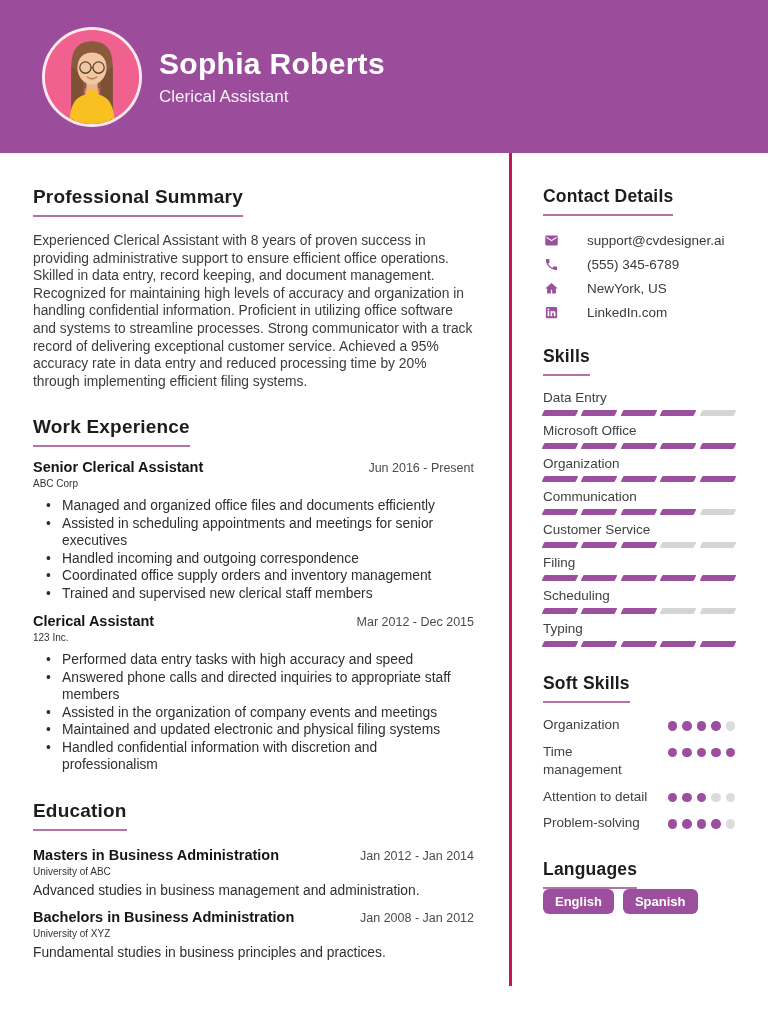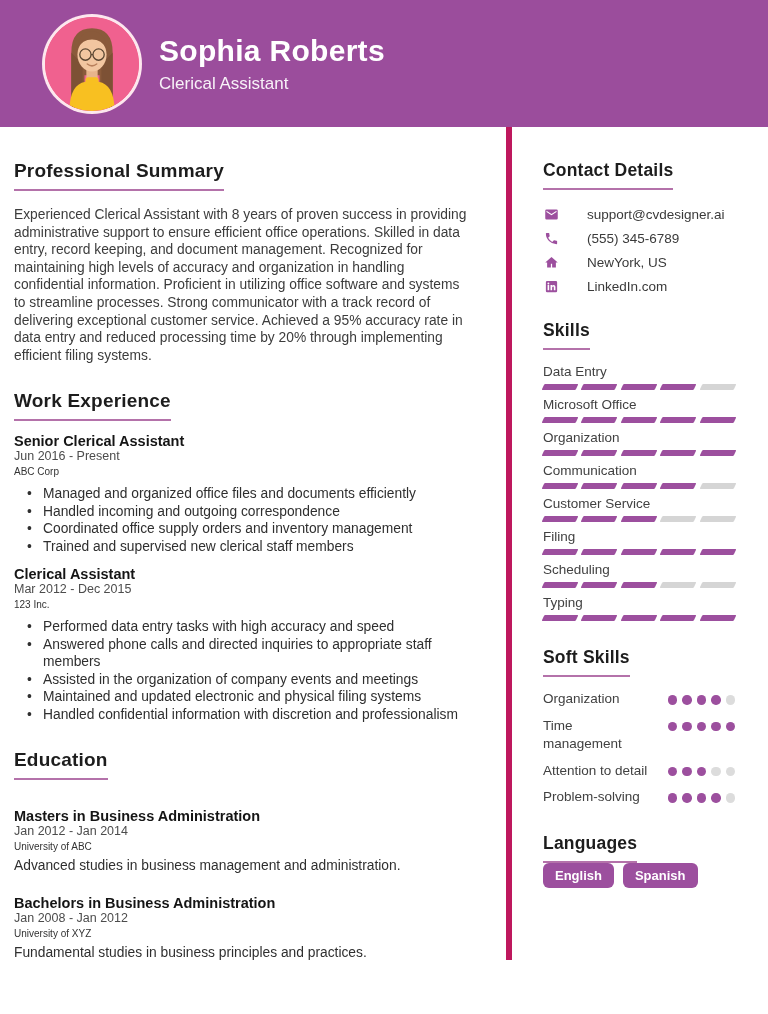--- a/index.html
+++ b/index.html
@@ -12,21 +12,21 @@
   body{
     width:768px;height:1014px;
     font-family:"Liberation Sans",sans-serif;
     color:#333;
     overflow:hidden;
   }
   .page{width:768px;height:1014px;background:#fff;}
 
   
   .header{
-    height:127px;
+    height:153px;
     background:var(--header-bg);
     display:flex;align-items:center;
     padding-left:42px;
   }
   .avatar{
     width:100px;height:100px;border-radius:50%;
     border:3px solid rgba(255,255,255,.85);
     overflow:hidden;flex:0 0 auto;
     background:var(--avatar-bg);
   }
@@ -40,22 +40,22 @@
     color:rgba(255,255,255,.93);font-size:17px;font-weight:400;margin-top:7px;
   }
 
   
   .content{
     display:flex;
     height:833px;
   }
   .col-left{
     width:512px;flex:0 0 512px;
-    padding:33px 35px 0 14px;
-    border-right:6px solid #be185d;
+    padding:33px 35px 0 33px;
+    border-right:3px solid #be185d;
   }
   .col-right{
     flex:1;
     padding:33px 33px 0 31px;
   }
 
   h2.sec{
     display:inline-block;
     font-size:19px;font-weight:700;color:#1d1d1d;
     letter-spacing:.2px;
@@ -65,37 +65,37 @@
   .col-right h2.sec{font-size:17.5px;}
 
   
   .summary-text{
     margin-top:15px;
     font-size:13.8px;line-height:17.6px;color:#3c3c3c;
   }
   .section{margin-top:26px;}
   .job{margin-top:11px;}
   .job:first-of-type{margin-top:12px;}
-  .job-head{display:flex;justify-content:space-between;align-items:baseline;flex-direction:column;}
+  .job-head{display:flex;justify-content:space-between;align-items:baseline;}
   .job-name{font-size:14.5px;font-weight:700;color:#151515;}
   .job-dates{font-size:12.5px;color:#4c4c4c;}
   .job-company{font-size:10px;color:#333;margin-top:3px;}
   ul.bullets{margin-top:8px;list-style:none;}
   ul.bullets li{
     position:relative;
     padding-left:29px;
     font-size:13.8px;line-height:17.5px;color:#2f2f2f;
   }
   ul.bullets li::before{
     content:"•";
     position:absolute;left:13px;top:0;
     color:#2f2f2f;
   }
-  .edu-item{margin-top:22px;}
-  .edu-item:first-of-type{margin-top:28px;}
+  .edu-item{margin-top:11px;}
+  .edu-item:first-of-type{margin-top:16px;}
   .edu-desc{margin-top:6px;font-size:13.8px;color:#2f2f2f;}
 
   
   .contact-list{margin-top:16px;}
   .contact-item{display:flex;align-items:center;margin-bottom:8px;gap:16px;}
   .contact-item .cicon{width:16px;height:16px;flex:0 0 auto;display:flex;align-items:center;justify-content:center;}
   .contact-item .cicon svg{width:15px;height:15px;fill:var(--accent);}
   .contact-item .ctext{margin-left:12px;font-size:13.5px;color:#3a3a3a;}
 
   .skill-list{margin-top:14px;}
@@ -180,20 +180,21 @@
         <h2 class="sec">Work Experience</h2>
         <div id="jobs">
             <div class="job">
               <div class="job-head">
                 <span class="job-name">Senior Clerical Assistant</span>
                 <span class="job-dates">Jun 2016 - Present</span>
               </div>
               <div class="job-company">ABC Corp</div>
               <ul class="bullets">
                 <li>Managed and organized office files and documents efficiently</li>
+                <li>Assisted in scheduling appointments and meetings for senior executives</li>
                 <li>Handled incoming and outgoing correspondence</li>
                 <li>Coordinated office supply orders and inventory management</li>
                 <li>Trained and supervised new clerical staff members</li>
               </ul>
             </div>
             <div class="job">
               <div class="job-head">
                 <span class="job-name">Clerical Assistant</span>
                 <span class="job-dates">Mar 2012 - Dec 2015</span>
               </div>

